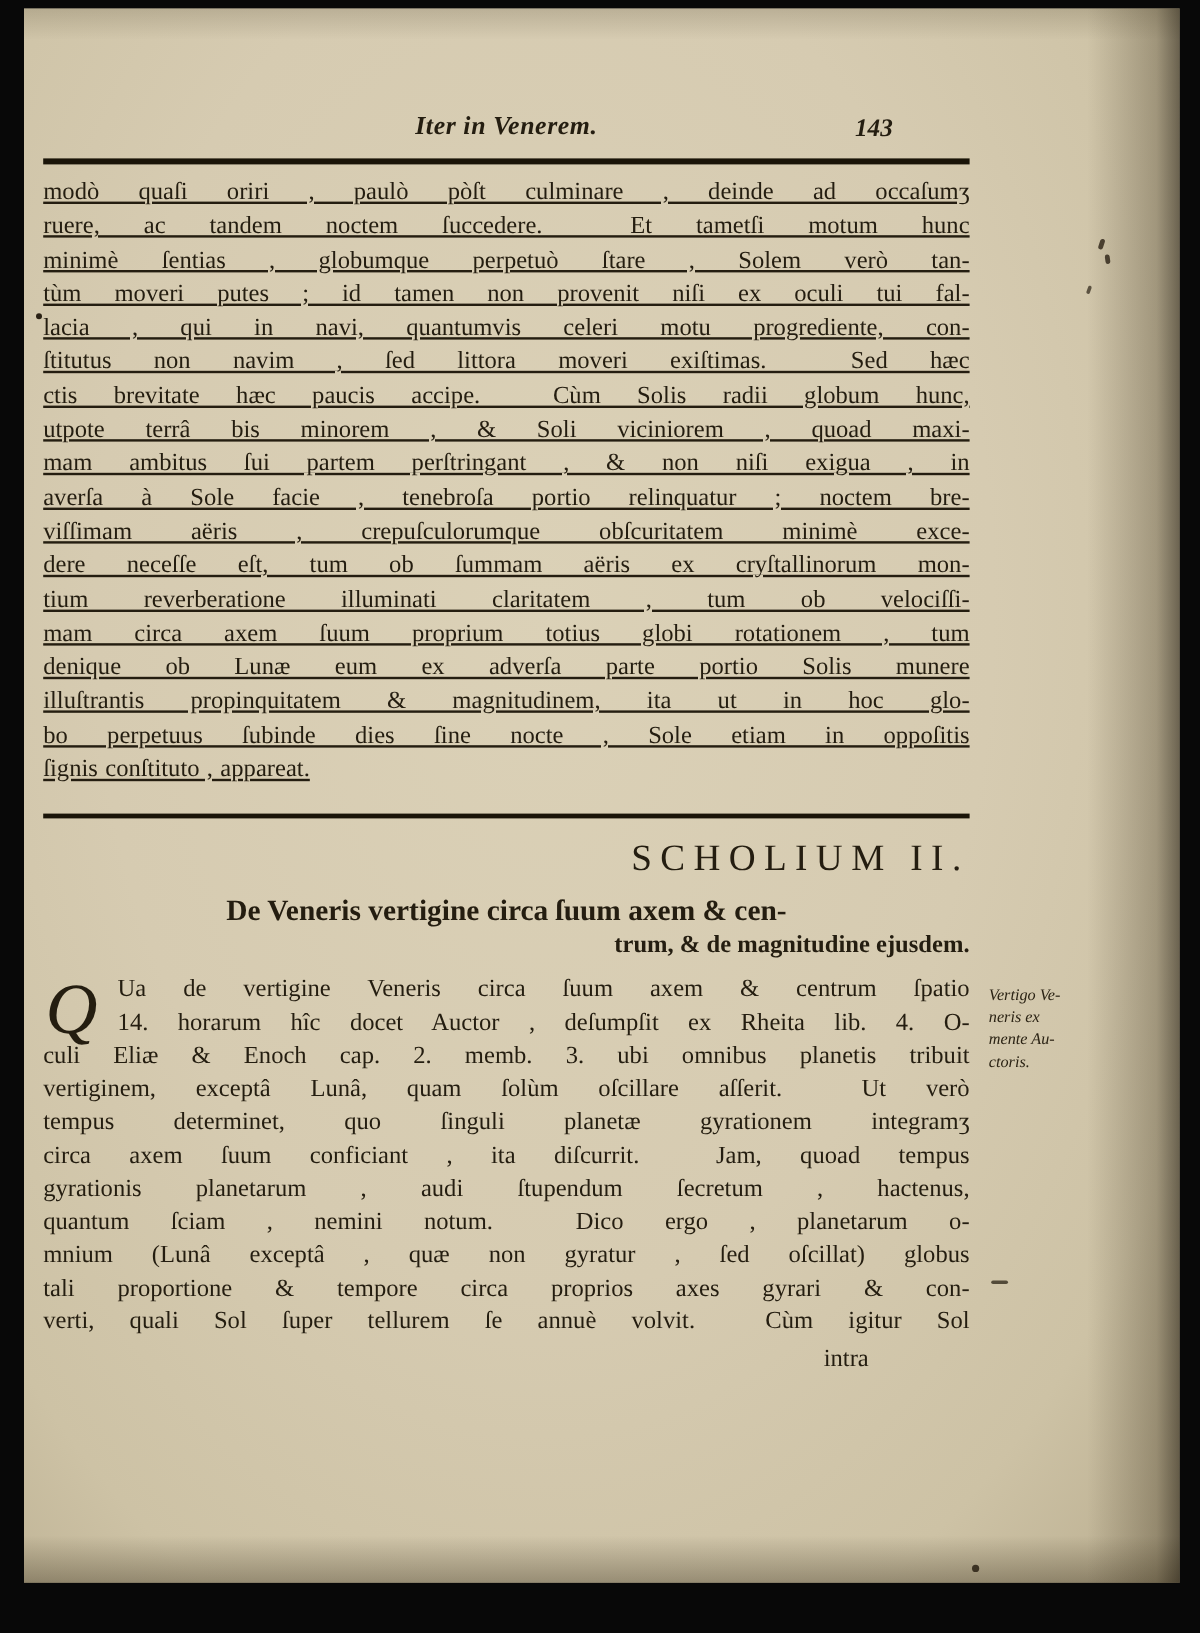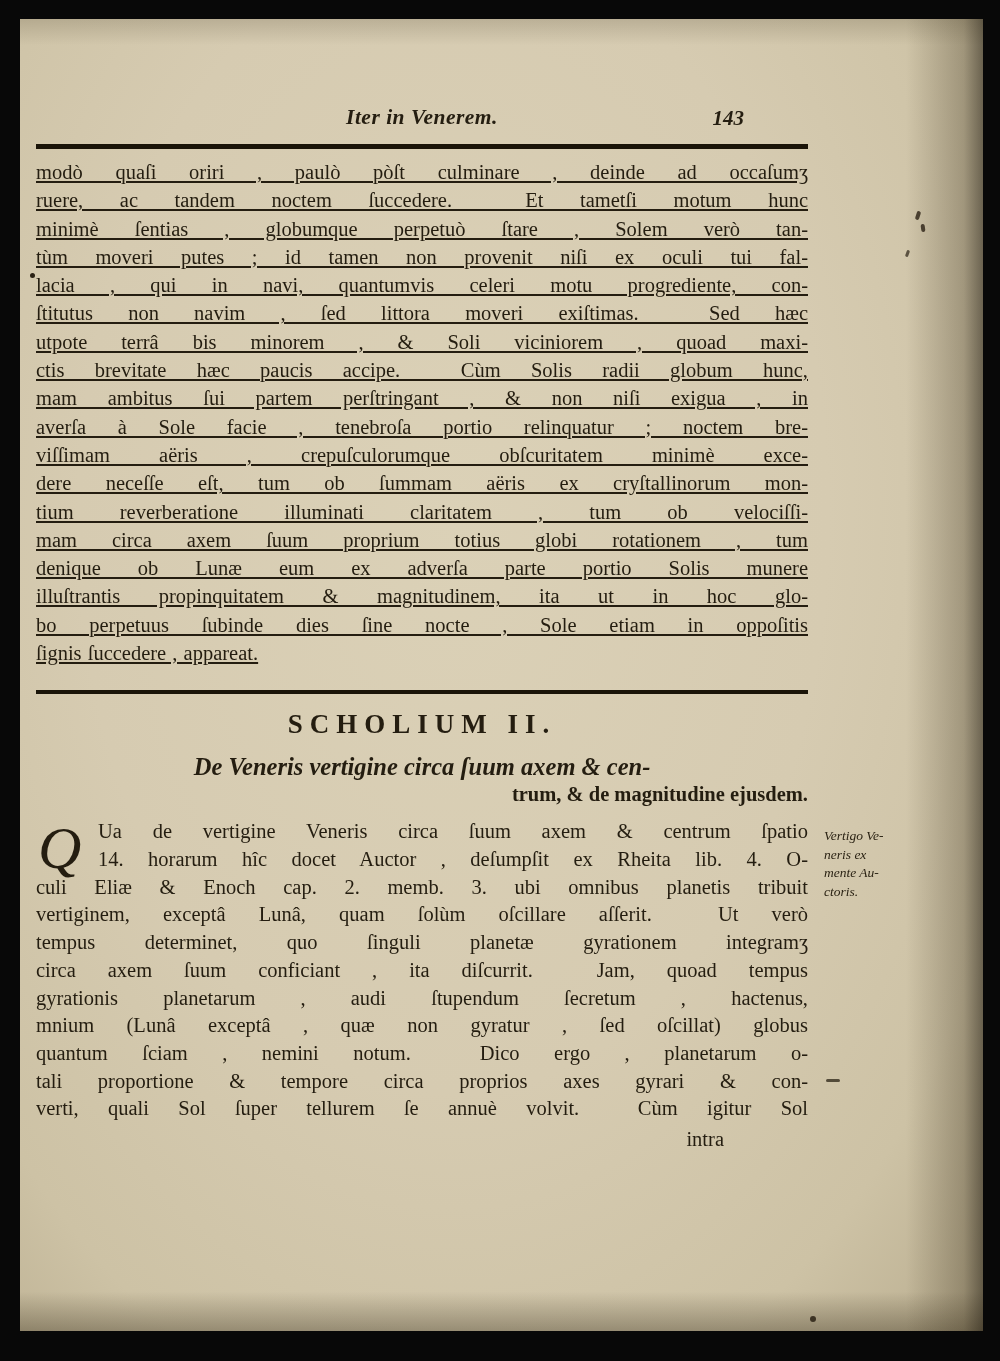--- a/index.html
+++ b/index.html
@@ -16,21 +16,20 @@
   }
   .paper {
     position: absolute;
     left: 20px; top: 7px;
     width: 963px; height: 1312px;
     background:
       linear-gradient(to right, rgba(0,0,0,0) 92%, rgba(54,44,24,0.30) 98%, rgba(25,19,8,0.55) 100%),
       linear-gradient(to bottom, rgba(60,50,28,0.18) 0%, rgba(0,0,0,0) 2%, rgba(0,0,0,0) 97%, rgba(45,36,18,0.35) 100%),
       radial-gradient(ellipse at 45% 38%, #dbd1b7 0%, #d6cbb1 50%, #cdc2a5 80%, #b9ad8f 100%);
     color: #241d10;
-    margin-top: 12px;
   }
   .text-block {
     position: absolute;
     left: 16px; top: 0;
     width: 772px;
   }
   
   .header {
     position: relative;
     margin-top: 86px;
@@ -71,32 +70,31 @@
     text-align-last: left;
   }
   
   .rule-mid {
     height: 4px;
     background: #1a1408;
     margin-top: 23px;
   }
   .sch-head {
     margin-top: 15px;
-    text-align: center;
-    font-size: 27px;
+    text-align: right;
+    font-size: 31px;
     letter-spacing: 7px;
-    font-weight: 700;
+    font-weight: 400;
   }
   .sch-sub1 {
     margin-top: 12px;
     text-align: center;
     font-size: 24.5px;
     font-weight: 600;
     line-height: 29px;
-    font-style: italic;
   }
   .sch-sub2 {
     text-align: right;
     font-size: 20.5px;
     font-weight: 600;
     line-height: 26px;
   }
   .sch-par {
     position: relative;
     margin-top: 11px;
@@ -169,32 +167,32 @@
 
       <div class="rule-thick"></div>
 
       <div class="body-par">
         <div class="bline">modò quaſi oriri , paulò pòſt culminare , deinde ad occaſumʒ</div>
         <div class="bline">ruere, ac tandem noctem ſuccedere.&nbsp; Et tametſi motum hunc</div>
         <div class="bline">minimè ſentias , globumque perpetuò ſtare , Solem verò tan-</div>
         <div class="bline">tùm moveri putes ; id tamen non provenit niſi ex oculi tui fal-</div>
         <div class="bline">lacia , qui in navi, quantumvis celeri motu progrediente, con-</div>
         <div class="bline">ſtitutus non navim , ſed littora moveri exiſtimas.&nbsp; Sed hæc</div>
+        <div class="bline">ctis brevitate hæc paucis accipe.&nbsp; Cùm Solis radii globum hunc,</div>
         <div class="bline">utpote terrâ bis minorem , &amp; Soli viciniorem , quoad maxi-</div>
-        <div class="bline">ctis brevitate hæc paucis accipe.&nbsp; Cùm Solis radii globum hunc,</div>
         <div class="bline">mam ambitus ſui partem perſtringant , &amp; non niſi exigua , in</div>
         <div class="bline">averſa à Sole facie , tenebroſa portio relinquatur ; noctem bre-</div>
         <div class="bline">viſſimam aëris , crepuſculorumque obſcuritatem minimè exce-</div>
         <div class="bline">dere neceſſe eſt, tum ob ſummam aëris ex cryſtallinorum mon-</div>
         <div class="bline">tium reverberatione illuminati claritatem , tum ob velociſſi-</div>
         <div class="bline">mam circa axem ſuum proprium totius globi rotationem , tum</div>
         <div class="bline">denique ob Lunæ eum ex adverſa parte portio Solis munere</div>
         <div class="bline">illuſtrantis propinquitatem &amp; magnitudinem, ita ut in hoc glo-</div>
         <div class="bline">bo perpetuus ſubinde dies ſine nocte , Sole etiam in oppoſitis</div>
-        <div class="bline lastline">ſignis ſuccedere , appareat.</div>
+        <div class="bline lastline">ſignis conſtituto , appareat.</div>
       </div>
 
       <div class="rule-mid"></div>
 
       <div class="sch-head">SCHOLIUM II.</div>
       <div class="sch-sub1">De Veneris vertigine circa ſuum axem &amp; cen-</div>
       <div class="sch-sub2">trum, &amp; de magnitudine ejusdem.</div>
 
       <div class="sch-par">
         <div class="drop-cap">Q</div>
@@ -206,22 +204,22 @@
           <div>ctoris.</div>
         </div>
 
         <div class="sline indent"><span class="it">Ua de vertigine Veneris circa ſuum axem &amp; centrum ſpatio</span><span class="ro"></span></div>
         <div class="sline indent"><span class="it">14. horarum hîc docet Auctor , deſumpſit ex Rheita lib. 4. O-</span><span class="ro"></span></div>
         <div class="sline"><span class="it">culi Eliæ &amp; Enoch cap. 2. memb. 3. ubi omnibus planetis tribuit</span><span class="ro"></span></div>
         <div class="sline"><span class="it">vertiginem, exceptâ Lunâ, quam ſolùm oſcillare aſſerit.&nbsp; Ut verò</span><span class="ro"></span></div>
         <div class="sline"><span class="it">tempus determinet, quo ſinguli planetæ gyrationem integramʒ</span><span class="ro"></span></div>
         <div class="sline"><span class="it">circa axem ſuum conficiant , ita diſcurrit.&nbsp; </span><span class="ro">Jam, quoad tempus</span></div>
         <div class="sline"><span class="it"></span><span class="ro">gyrationis planetarum , audi ſtupendum ſecretum , hactenus,</span></div>
+        <div class="sline"><span class="it"></span><span class="ro">quantum ſciam , nemini notum.&nbsp; Dico ergo , planetarum o-</span></div>
         <div class="sline"><span class="it"></span><span class="ro">mnium (Lunâ exceptâ , quæ non gyratur , ſed oſcillat) globus</span></div>
-        <div class="sline"><span class="it"></span><span class="ro">quantum ſciam , nemini notum.&nbsp; Dico ergo , planetarum o-</span></div>
         <div class="sline"><span class="it"></span><span class="ro">tali proportione &amp; tempore circa proprios axes gyrari &amp; con-</span></div>
         <div class="sline"><span class="it"></span><span class="ro">verti, quali Sol ſuper tellurem ſe annuè volvit.&nbsp; Cùm igitur Sol</span></div>
 
         <div class="catchword-row">intra</div>
       </div>
 
     </div>
   </div>
 </div>
 

